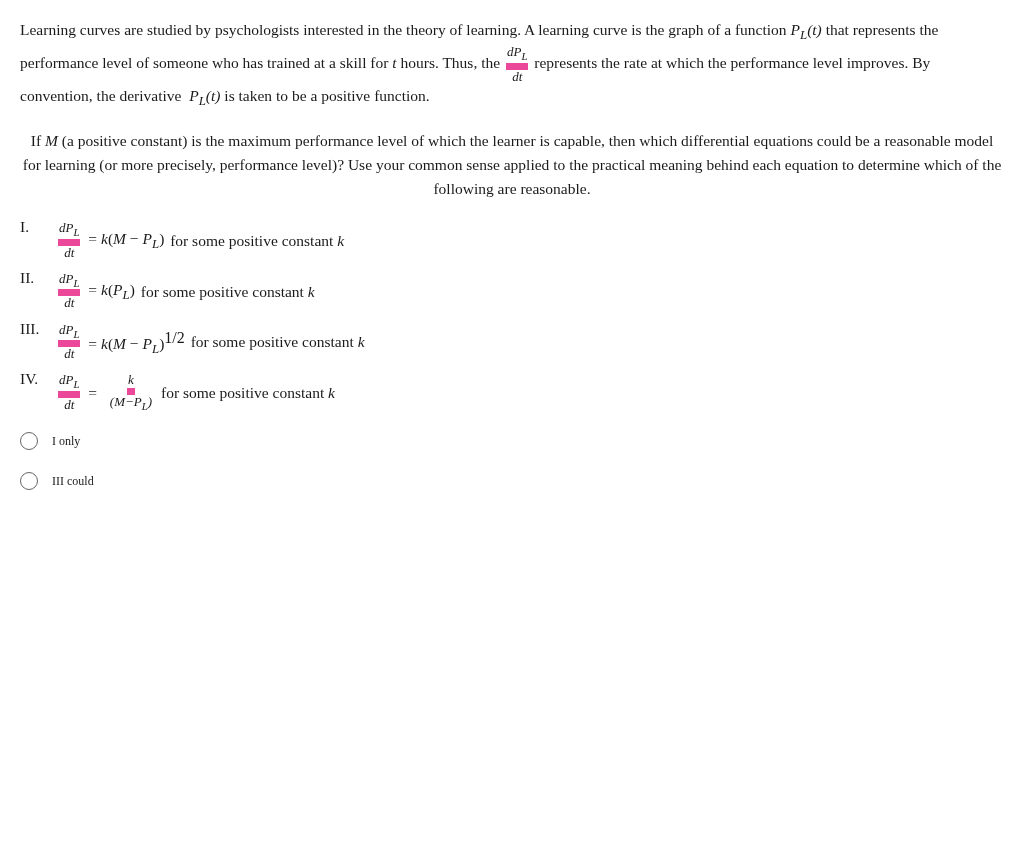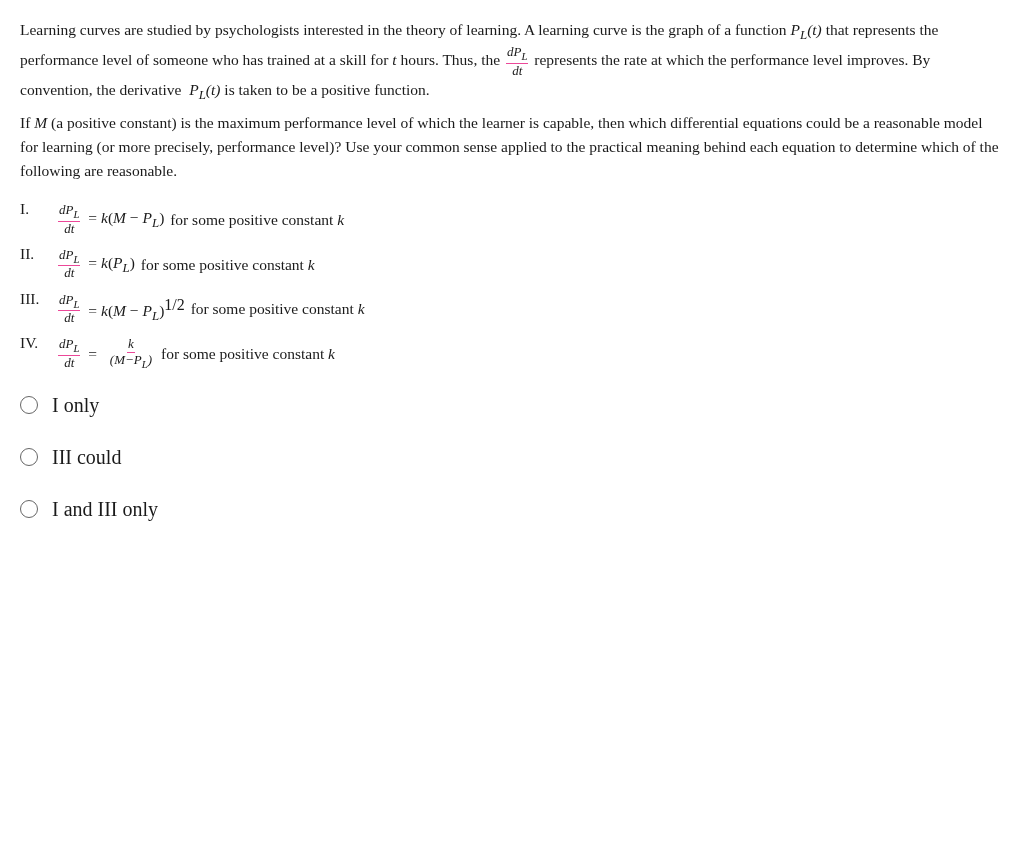--- a/index.html
+++ b/index.html
@@ -75,39 +75,39 @@
       border-radius: 50%;
       border: 1.5px solid #666;
       background: #fff;
       margin-right: 14px;
       flex-shrink: 0;
       cursor: pointer;
       display: inline-block;
     }
 
     .option-label {
-      font-size: 20px;
+      font-size: 12px;
     }
 
     sup {
       font-size: 16px;
       vertical-align: super;
     }
 
     .inline-frac {
       display: inline-flex;
       flex-direction: column;
       align-items: center;
       vertical-align: middle;
       margin: 0 2px;
       font-size: 13px;
       line-height: 1.1;
     }
     .inline-frac .num {
-      border-bottom: 1px solid #ec4899;
+      border-bottom: 7px solid #ec4899;
       padding: 0 1px;
       font-style: italic;
     }
     .inline-frac .den {
       padding: 0 1px;
       font-style: italic;
     }
   </style>
 </head>
 <body>
@@ -119,21 +119,21 @@
       Learning curves are studied by psychologists interested in the theory of learning. A learning curve is the
       graph of a function <span class="math">P<sub>L</sub>(t)</span> that represents the performance level of someone who has trained at a skill
       for <span class="math">t</span> hours. Thus, the
       <span class="inline-frac">
         <span class="num">d<span class="math">P<sub>L</sub></span></span>
         <span class="den">d<span class="math">t</span></span>
       </span>
       represents the rate at which the performance level improves. By convention,
       the derivative &nbsp;<span class="math">P<sub>L</sub>(t)</span> is taken to be a positive function.
     </p>
-    <p style="margin-top:6px;">
+    <p style="margin-top:18px;text-align:center;">
       If <span class="math">M</span> (a positive constant) is the maximum performance level of which the learner is capable, then which
       differential equations could be a reasonable model for learning (or more precisely, performance level)?
       Use your common sense applied to the practical meaning behind each equation to determine which of
       the following are reasonable.
     </p>
   </div>
 
   <div class="equations-block">
 
     <div class="equation-row">
@@ -192,19 +192,15 @@
 
   <ul class="options-list">
     <li class="option-item">
       <span class="radio-circle"></span>
       <span class="option-label">I only</span>
     </li>
     <li class="option-item">
       <span class="radio-circle"></span>
       <span class="option-label">III could</span>
     </li>
-    <li class="option-item">
-      <span class="radio-circle"></span>
-      <span class="option-label">I and III only</span>
-    </li>
   </ul>
 
 </div>
 
 </body></html>

